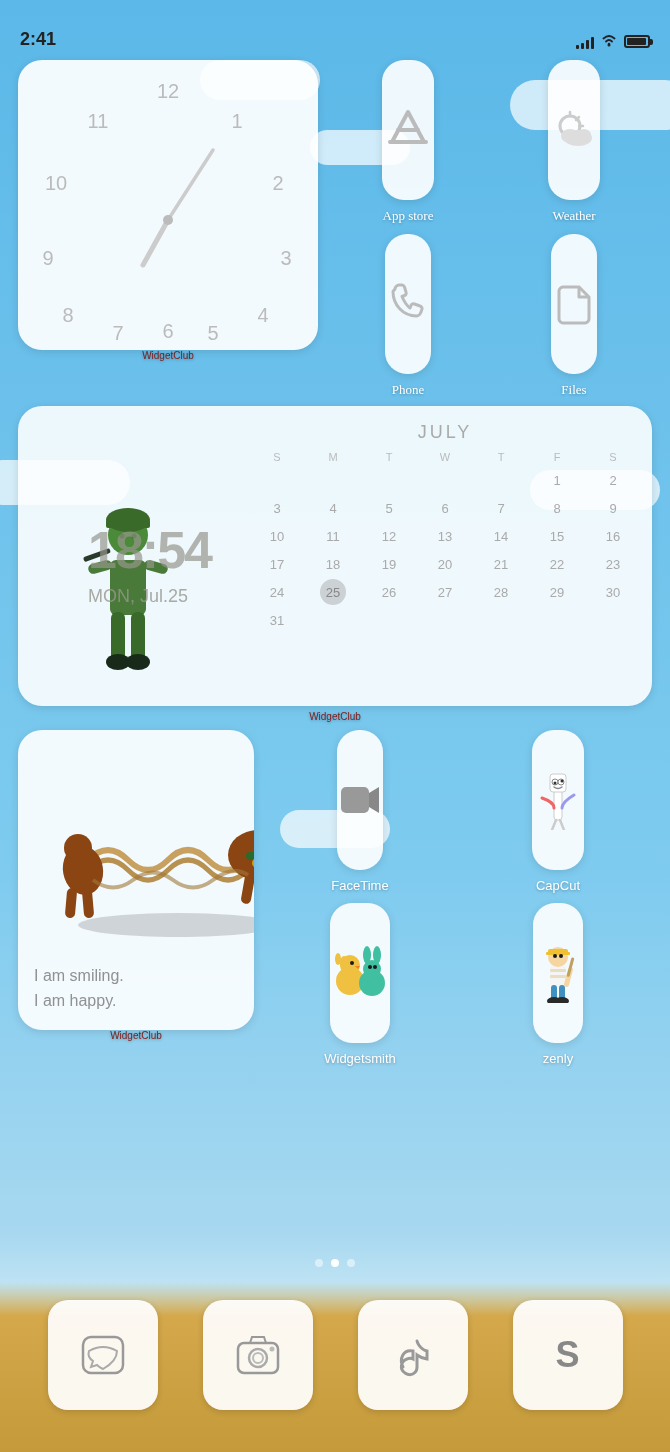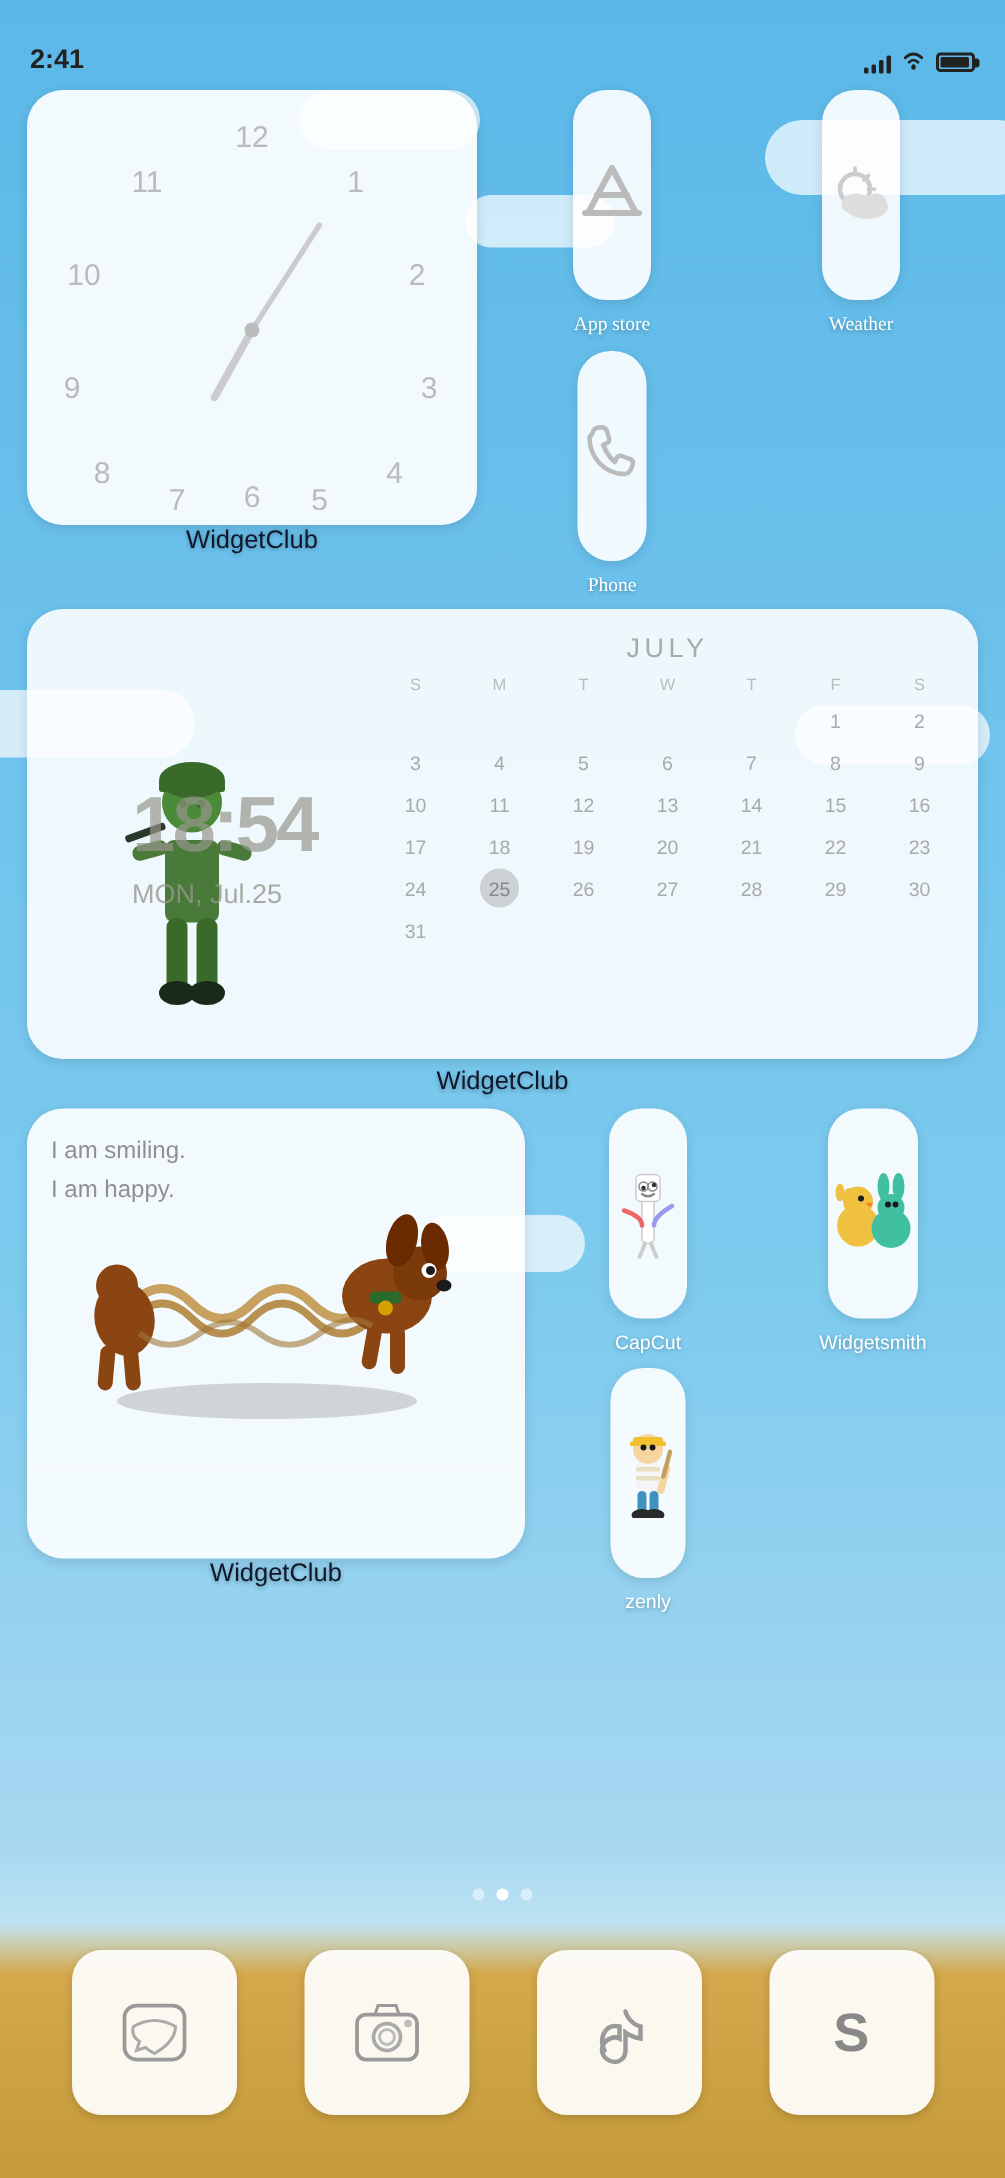--- a/index.html
+++ b/index.html
@@ -127,22 +127,22 @@
       height: 140px;
     }
     .small-app-label {
       margin-top: 8px;
       font-size: 13px;
       color: #fff;
       text-shadow: 0 1px 3px rgba(0,0,0,0.3);
     }
     .wlabel {
       text-align: center;
-      color: #0f172a;
-      font-size: 17px;
+      color: #7f1d1d;
+      font-size: 10px;
       text-shadow: 0 1px 3px rgba(0,0,0,0.3);
     }
 
     
     .row2 {
       margin-bottom: 8px;
     }
     .cal-widget {
       width: 100%;
       height: 300px;
@@ -227,31 +227,31 @@
     }
 
     
     .row3 {
       display: flex;
       gap: 12px;
       margin-top: 4px;
       margin-bottom: 8px;
     }
     .slinky-widget {
-      width: 332px;
+      width: 236px;
       height: 300px;
       background: rgba(255,255,255,0.9);
       border-radius: 24px;
       box-shadow: 0 2px 8px rgba(0,0,0,0.12);
       flex-shrink: 0;
       position: relative;
       overflow: hidden;
       display: flex;
       flex-direction: column;
-      justify-content: flex-start;
+      justify-content: flex-end;
       padding: 16px;
     }
     .slinky-text {
       font-size: 16px;
       color: rgba(100,100,100,0.7);
       line-height: 1.6;
     }
 
     
     .page-dots {
@@ -419,20 +419,29 @@
 
         <div style="display:flex;flex-direction:column;align-items:center;">
           <div class="small-app">
             <svg width="46" height="46" viewBox="0 0 46 46">
               <path d="M10 8 C10 6 12 4 14 4 L17 4 C18 4 19 5 19.5 6 L21 11 C21.5 12.5 21 14 19.5 14.5 L17 15.5 C18.5 19 21 24 25 27 L26 24.5 C26.5 23 28 22.5 29.5 23 L35 25 C36.5 25.5 37.5 27 37 28 L36 31 C35.5 33 33.5 35 31.5 35 C18 35 8 24 8 10.5 L10 8 Z" fill="none" stroke="#bbb" stroke-width="3" stroke-linejoin="round"></path>
             </svg>
           </div>
           <span class="small-app-label">Phone</span>
         </div>
 
+        <div style="display:flex;flex-direction:column;align-items:center;">
+          <div class="small-app">
+            <svg width="46" height="46" viewBox="0 0 46 46">
+              <path d="M8 10 L8 38 C8 40 10 42 12 42 L34 42 C36 42 38 40 38 38 L38 16 L28 6 L12 6 C10 6 8 8 8 10 Z" fill="none" stroke="#bbb" stroke-width="3"></path>
+              <path d="M28 6 L28 16 L38 16" fill="none" stroke="#bbb" stroke-width="3" stroke-linejoin="round"></path>
+            </svg>
+          </div>
+          <span class="small-app-label">Files</span>
+        </div>
       </div>
     </div>
   </div>
 
   <div class="row2">
     <div class="cal-widget">
 
       <div class="cal-left">
 
         <svg class="soldier-svg" viewBox="0 0 100 210">
@@ -556,20 +565,29 @@
         <div class="slinky-text">
           <span>I am smiling.</span><br>
           <span>I am happy.</span>
         </div>
       </div>
       <div class="wlabel">WidgetClub</div>
     </div>
 
     <div style="flex:1; display:grid; grid-template-columns:1fr 1fr; grid-template-rows:1fr 1fr; gap:10px;">
 
+      <div style="display:flex;flex-direction:column;align-items:center;">
+        <div class="small-app" style="height:140px;">
+          <svg width="46" height="46" viewBox="0 0 46 46">
+            <rect x="4" y="10" width="28" height="26" rx="5" fill="#999"></rect>
+            <polygon points="32,16 42,10 42,36 32,30" fill="#888"></polygon>
+          </svg>
+        </div>
+        <span class="small-app-label">FaceTime</span>
+      </div>
 
       <div style="display:flex;flex-direction:column;align-items:center;">
         <div class="small-app" style="height:140px;">
 
           <svg width="52" height="60" viewBox="0 0 52 60">
 
             <rect x="22" y="20" width="8" height="30" rx="3" fill="#fff" stroke="#ccc" stroke-width="1"></rect>
 
             <path d="M10 28 Q22 32 22 38" stroke="#e66" stroke-width="3" fill="none" stroke-linecap="round"></path>
             <path d="M42 25 Q30 32 30 38" stroke="#99e" stroke-width="3" fill="none" stroke-linecap="round"></path>

